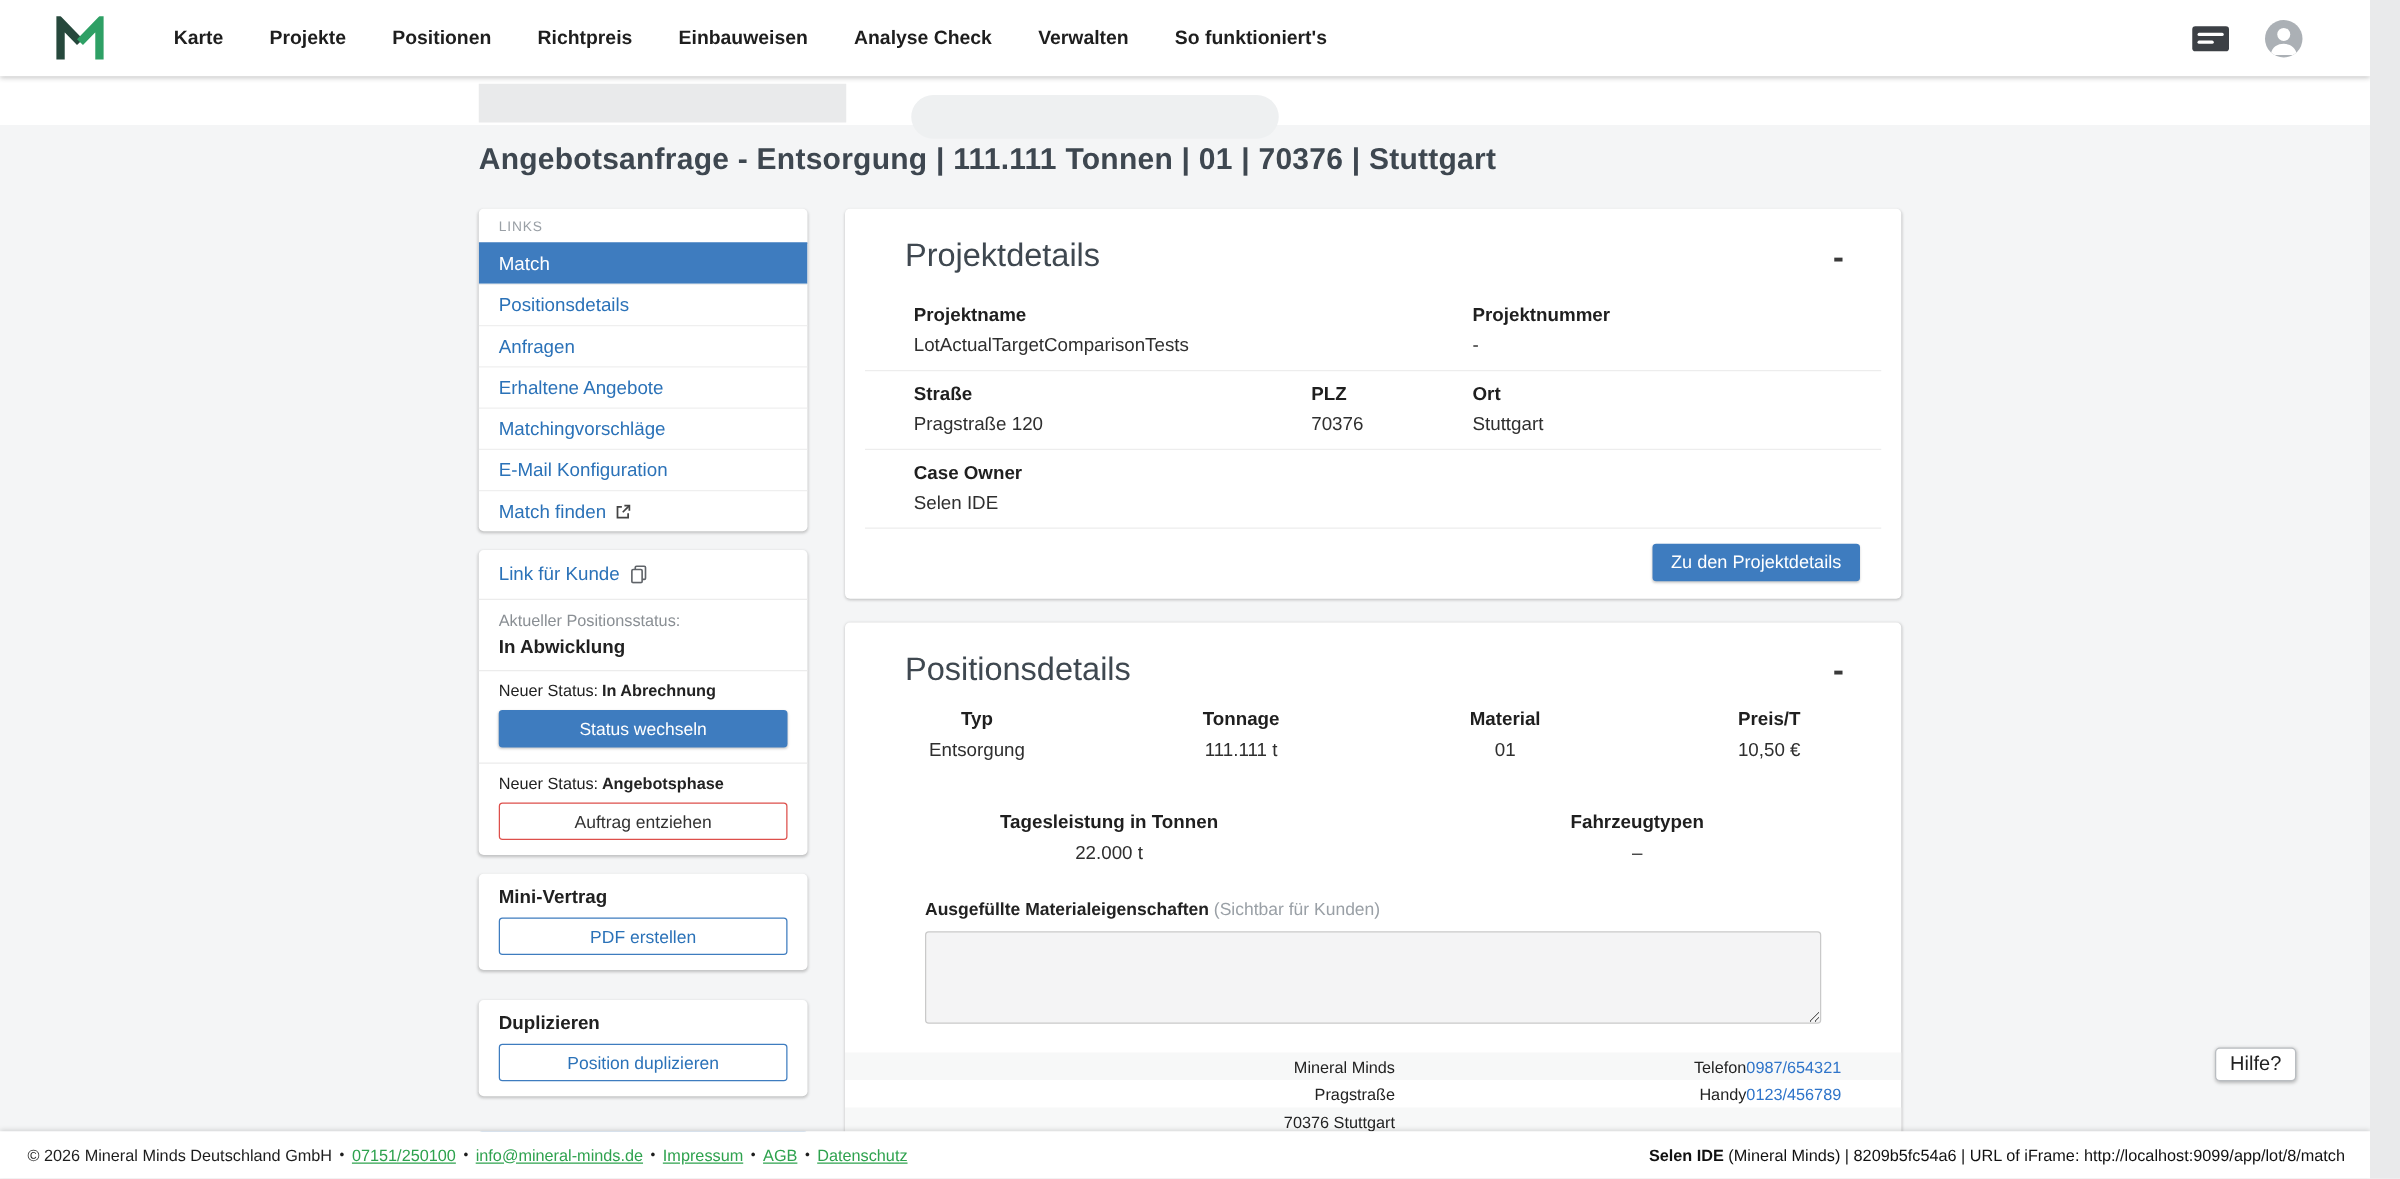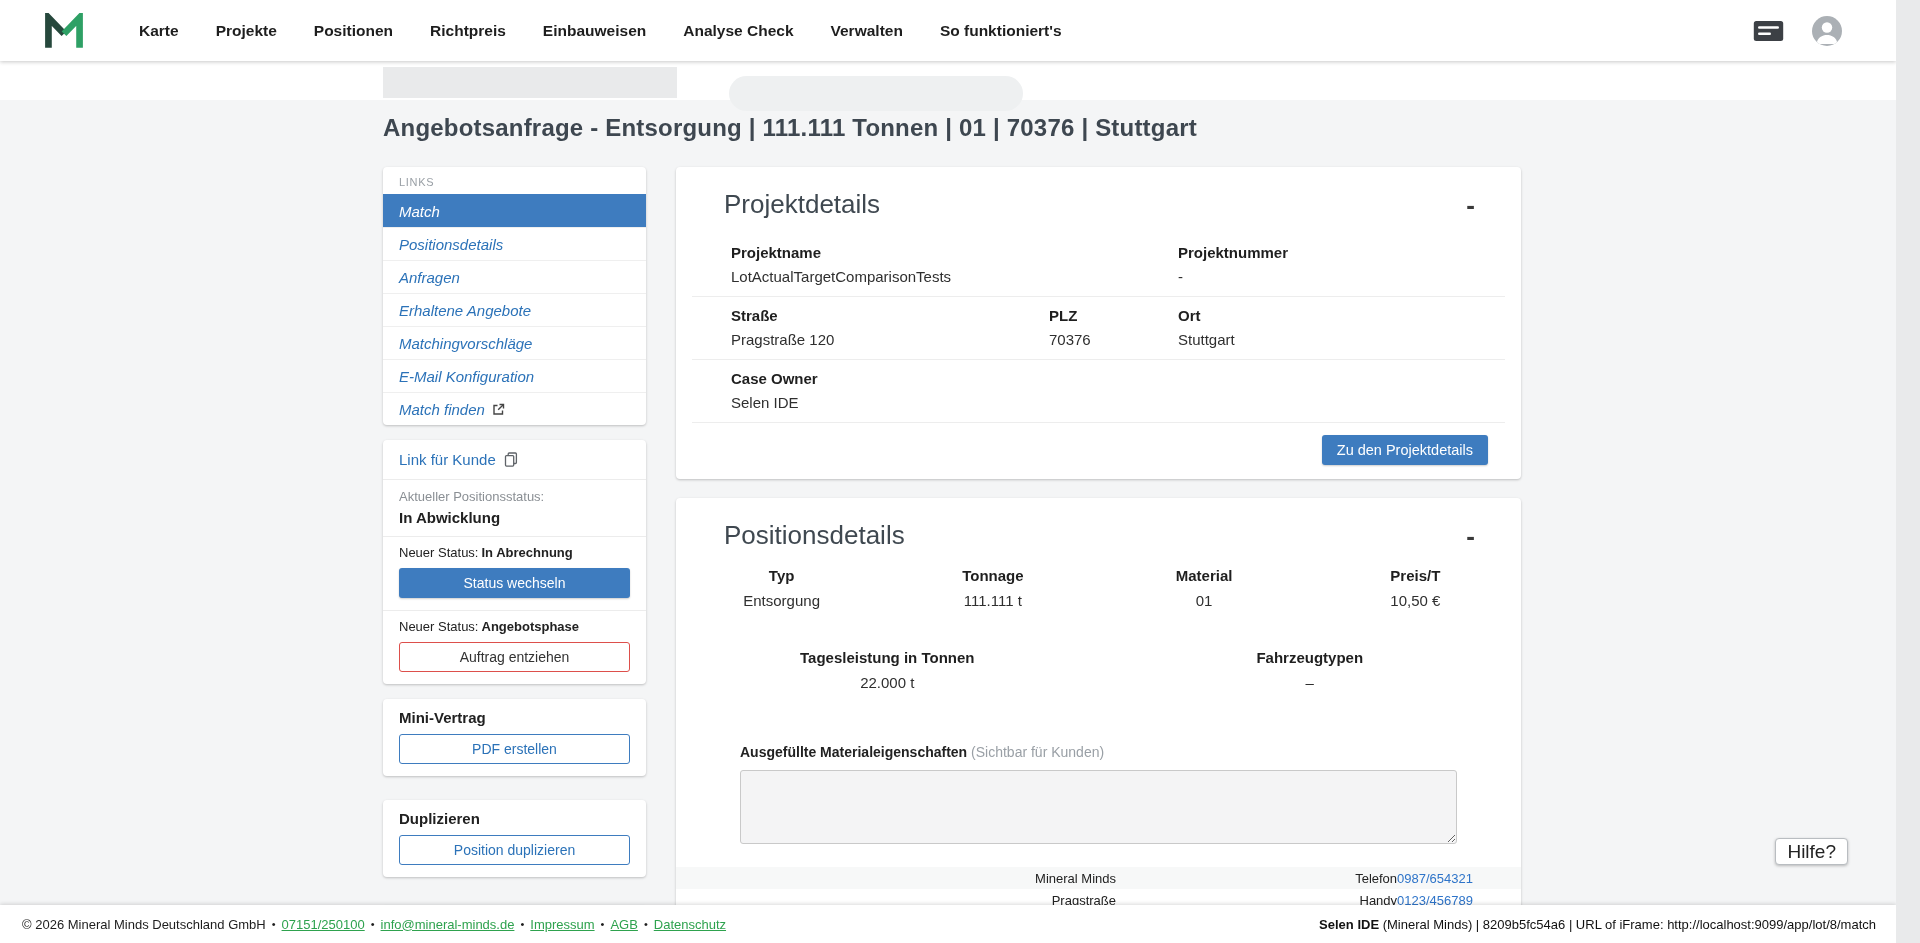--- a/index.html
+++ b/index.html
@@ -26,21 +26,21 @@
                 color:#3e4750; letter-spacing:.2px; z-index:2; }
 
   .layout { position:absolute; left:383px; top:167px; display:flex; gap:30px; align-items:flex-start; z-index:2; }
   .card { background:#fff; border-radius:4px; box-shadow:0 1px 3px rgba(0,0,0,.14), 0 1px 2px rgba(0,0,0,.09); }
 
   
   .sidebar { width:263px; flex:0 0 263px; display:flex; flex-direction:column; }
   .links-card { overflow:hidden; }
   .links-header { padding:9px 16px 6px; font-size:11px; color:#9aa0a6; letter-spacing:.7px; }
   .link-item { height:31px; display:flex; align-items:center; gap:7px; padding:16px 16px; font-size:15px;
-               color:#2b72b8; border-top:1px solid #efefef; cursor:pointer;font-style:italic; }
+               color:#2b72b8; border-top:1px solid #efefef; cursor:pointer; }
   .link-item.active { background:#3e7cbf; color:#fff; border-top-color:#3e7cbf; }
 
   .status-card { margin-top:15px; }
   .customer-link { display:flex; align-items:center; gap:8px; padding:11px 16px; font-size:15px; color:#2b72b8; cursor:pointer; }
   .divider { border-top:1px solid #ececec; }
   .status-block { padding:9px 16px 10px; }
   .status-label { font-size:13px; color:#8a8f94; }
   .status-value { font-size:15px; font-weight:bold; margin-top:5px; color:#212121; }
   .next-line { padding:8px 16px 6px; font-size:13px; color:#222; }
   .next-line b { font-weight:bold; margin-left:3px; }
@@ -72,35 +72,35 @@
   .f-label { font-size:15px; font-weight:bold; color:#1f1f1f; }
   .f-value { font-size:15px; color:#2f2f2f; margin-top:7px; }
   .card-actions { display:flex; justify-content:flex-end; padding:12px 33px 14px 0; }
   .btn-cta { height:30px; padding:0 15px; background:#3e7cbf; color:#fff; border:none; border-radius:3px;
              font-size:14.5px; box-shadow:0 1px 2px rgba(0,0,0,.2); cursor:pointer; font-family:inherit; }
 
   .position-card { margin-top:19px; padding-bottom:4px; }
   .grid4 { display:grid; grid-template-columns:repeat(4,1fr); text-align:center; margin-top:2px; }
   .grid2 { display:grid; grid-template-columns:1fr 1fr; text-align:center; margin-top:40px; }
   .grid4 .f-value, .grid2 .f-value { margin-top:8px; }
-  .props { margin:53px 64px 0; }
+  .props { margin:28px 64px 0; }
   .props-label { font-size:14px; color:#222; }
   .props-label b { font-weight:bold; }
   .props-label .hint { color:#9aa0a6; }
   .props textarea { margin-top:10px; display:block; width:100%; height:74px; background:#f4f4f5;
                     border:1px solid #c9c9c9; border-radius:3px; resize:both; font-family:inherit; }
   .contact { margin-top:23px; font-size:13px;text-align:right; }
   .c-row { display:flex; align-items:center; height:22px; padding:0 48px 0 50px; }
   .c-row.odd { background:#f7f8f8; }
   .c-left { flex:0 0 390px; color:#222; }
   .c-label { flex:1; color:#222; }
   .c-value { color:#2e74c9; text-decoration:none; cursor:pointer; }
 
-  .help-btn { position:absolute; right:48px; top:838px; height:27px; padding:0 11px; background:#fff;
-              border:1px solid #b9bdc1; border-radius:4px; font-size:19px; color:#222;
+  .help-btn { position:absolute; right:59px; top:838px; height:27px; padding:0 11px; background:#fff;
+              border:1px solid #b9bdc1; border-radius:4px; font-size:16px; color:#222;
               box-shadow:0 1px 3px rgba(0,0,0,.25); cursor:pointer; z-index:25; font-family:inherit; }
 
   .footer { position:absolute; left:0; bottom:0; width:100%; height:38px; background:#fff;
             box-shadow:0 -1px 4px rgba(0,0,0,.15); display:flex; align-items:center; justify-content:space-between;
             padding:0 20px 0 22px; font-size:13px; z-index:40; }
   .footer-left { display:flex; align-items:center; gap:6px; color:#1d1d1d; white-space:nowrap; }
   .sep { font-size:11px; color:#1d1d1d; }
   .f-link { color:#2ea24e; text-decoration:underline; cursor:pointer; }
   .footer-right { color:#111; white-space:nowrap; }
   .footer-right b { font-weight:bold; }
@@ -309,20 +309,23 @@
           <div class="c-row odd">
             <span class="c-left">Mineral Minds</span>
             <span class="c-label">Telefon</span>
             <a class="c-value">0987/654321</a>
           </div>
           <div class="c-row">
             <span class="c-left">Pragstraße</span>
             <span class="c-label">Handy</span>
             <a class="c-value">0123/456789</a>
           </div>
+          <div class="c-row odd">
+            <span class="c-left">70376 Stuttgart</span>
+          </div>
         </div>
       </section>
 
     </main>
   </div>
 
   <button class="help-btn">Hilfe?</button>
 
   <footer class="footer">
     <div class="footer-left">

